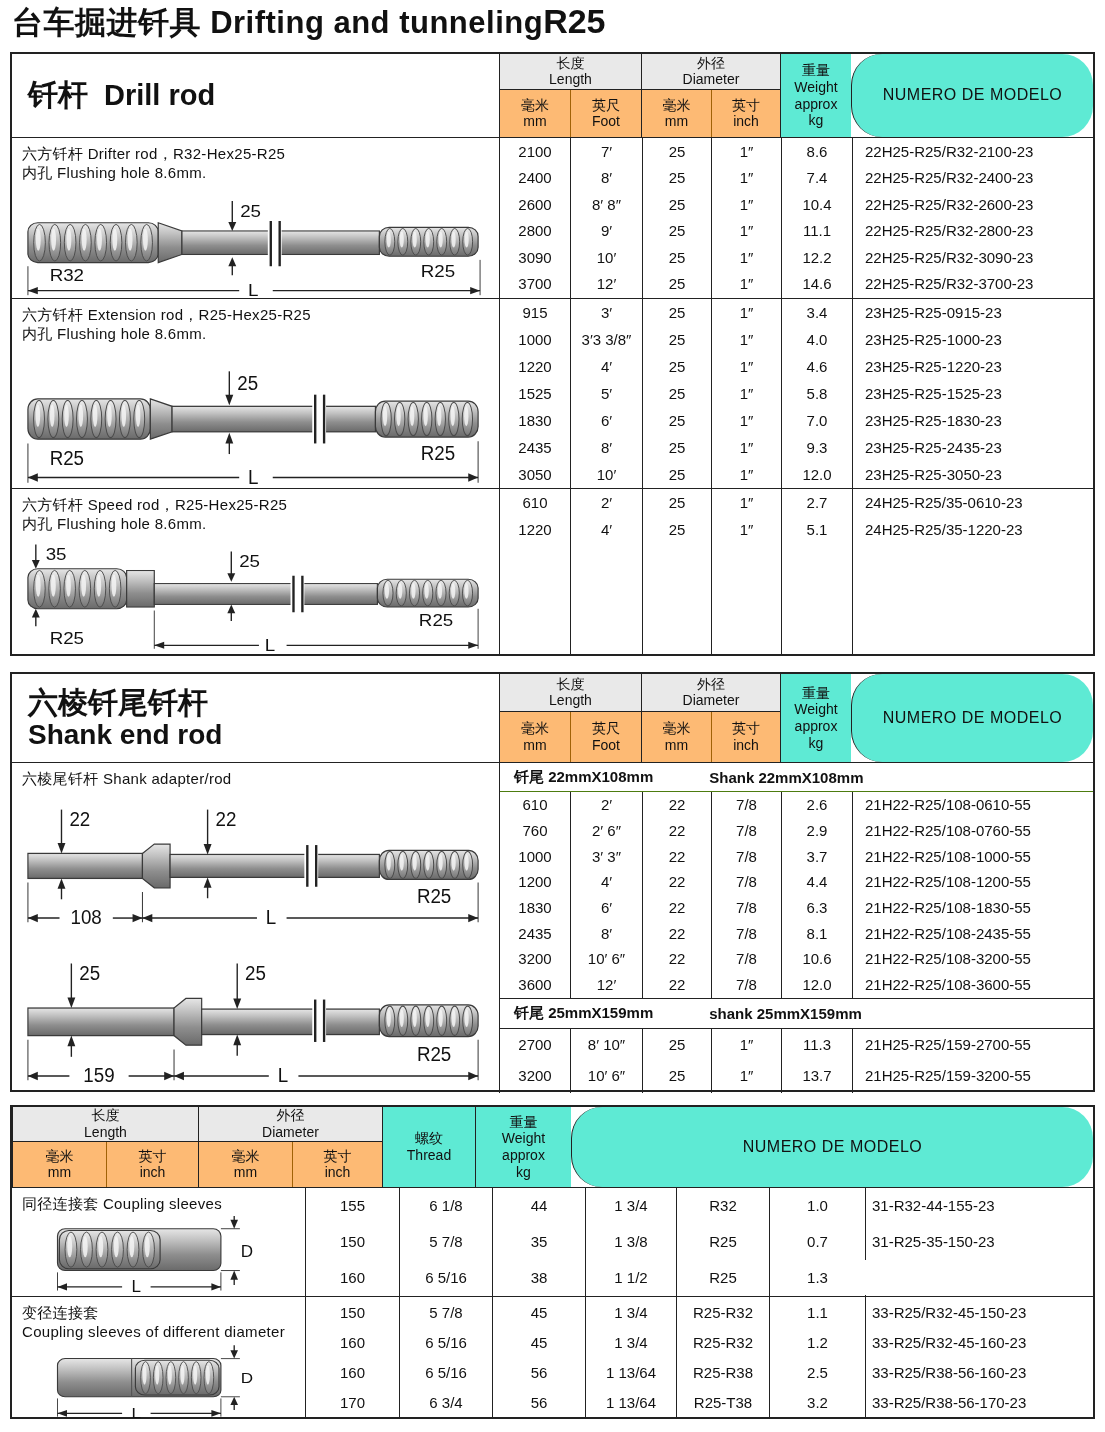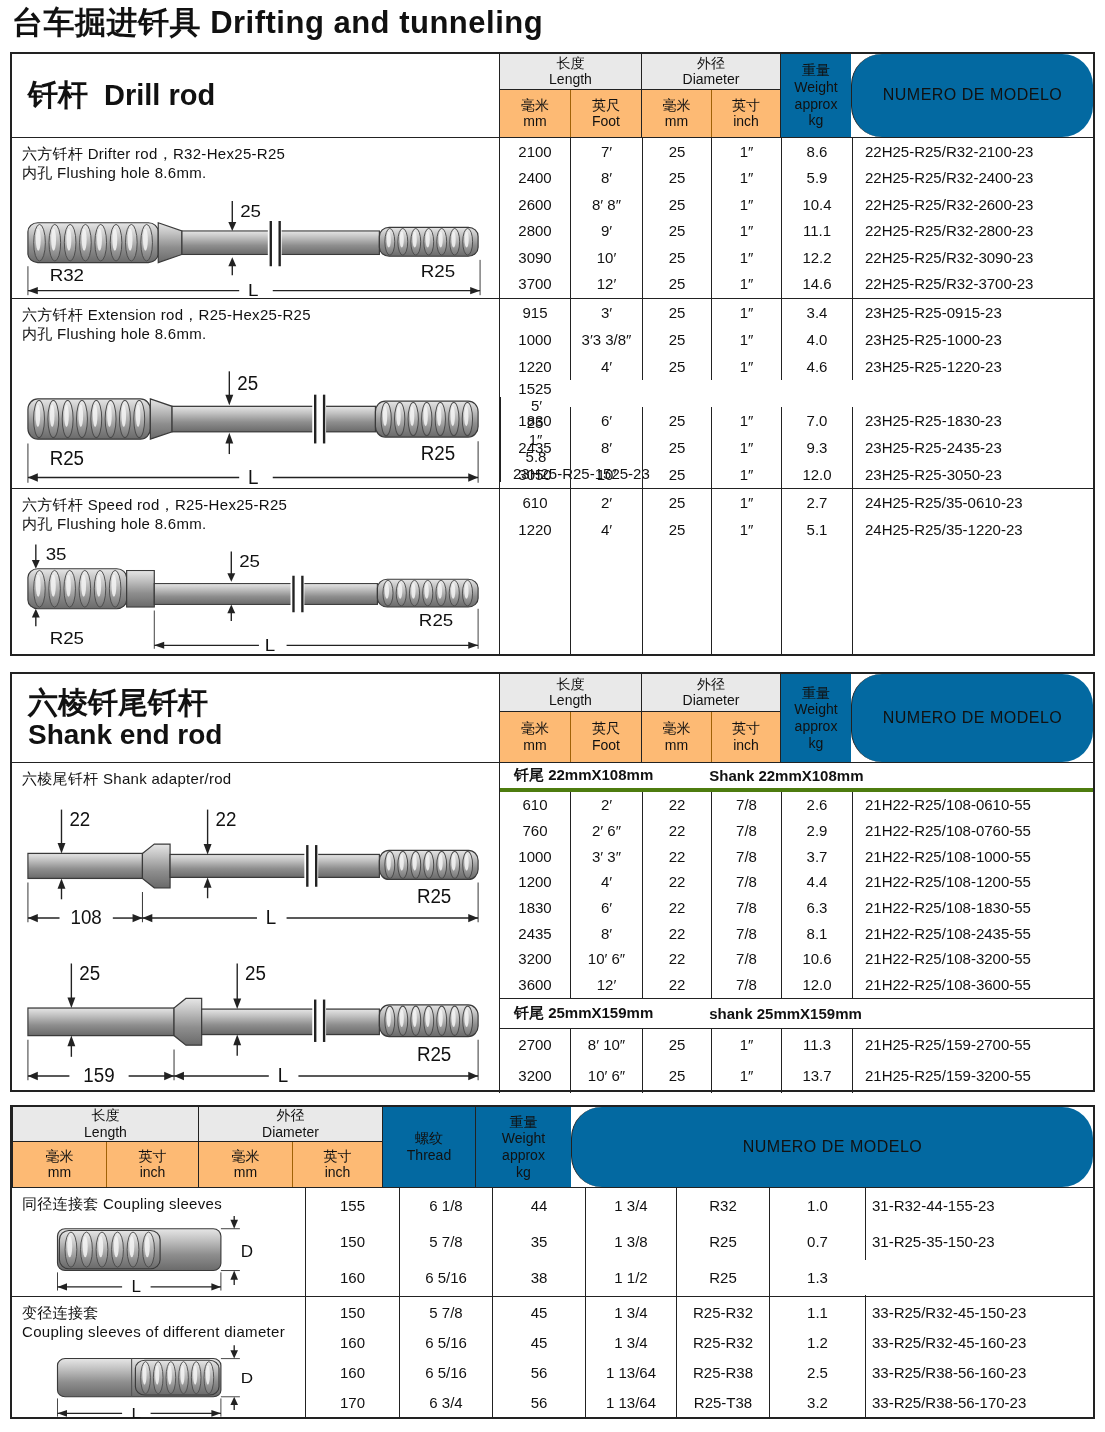--- a/index.html
+++ b/index.html
@@ -1,17 +1,17 @@
 <!DOCTYPE html>
 <html><head>
 <meta charset="utf-8">
 <style>
   html,body{margin:0;padding:0;background:#fff;}
   body{width:1105px;height:1432px;position:relative;font-family:"Liberation Sans",sans-serif;color:#111;}
-  .pagehead{position:absolute;top:2px;left:12px;right:14px;display:flex;align-items:flex-start;flex-direction:column;}
+  .pagehead{position:absolute;top:2px;left:12px;right:14px;display:flex;align-items:flex-start;}
   .ptitle{font-size:31px;font-weight:bold;letter-spacing:.5px;}
   .pseries{font-size:34px;font-weight:bold;padding-right:28px;}
 
   .tbl{position:absolute;left:10px;width:1085px;border:2px solid #222;box-sizing:border-box;background:#fff;}
   #t1{top:52px;height:604px;}
   #t2{top:672px;height:420px;}
   #t3{top:1105px;height:314px;}
 
   .thead{display:flex;border-bottom:1.5px solid #222;}
   #t1 .thead,#t2 .thead{height:83px;}
@@ -24,21 +24,21 @@
   .tcell-title .en{font-size:29px;font-weight:bold;}
   .tcell-title.stack{flex-direction:column;align-items:flex-start;justify-content:center;gap:2px;}
   .tcell-title.stack .zh{font-size:30px;line-height:1.05;}
   .tcell-title.stack .en{font-size:28px;line-height:1.05;}
 
   .hcol{display:flex;flex-direction:column;border-left:1px solid #222;box-sizing:border-box;}
   .hg-top{height:42%;display:flex;flex-direction:column;align-items:center;justify-content:center;border-bottom:1px solid #222;background:#e9e9e9;font-size:14px;line-height:1.2;}
   .hg-units{display:flex;flex:1;}
   .unit{display:flex;flex-direction:column;align-items:center;justify-content:center;background:#fdba74;font-size:14px;line-height:1.2;box-sizing:border-box;}
   .unit+.unit{border-left:1px solid #a16207;}
-  .hspan{display:flex;flex-direction:column;align-items:center;justify-content:center;border-left:1px solid #222;background:#0369a1;font-size:14px;line-height:1.18;text-align:center;box-sizing:border-box;}
+  .hspan{display:flex;flex-direction:column;align-items:center;justify-content:center;border-left:1px solid #222;background:#5eead4;font-size:14px;line-height:1.18;text-align:center;box-sizing:border-box;}
   .hspan.model{font-size:16px;letter-spacing:.5px;border-radius:31px;}
 
   .w-len{width:142px;}.w-dia{width:139px;}.w-wt{width:71px;}.w-mod{flex:1;}
   .u70{width:70px;}.uflex{flex:1;}
   .kw-len{width:186px;}.kw-dia{width:184px;}.kw-th{width:93px;}.kw-wt{width:96px;}.kw-mod{flex:1;}
   .ku{width:93px;}.ku2{flex:1;}
 
   .sect{display:flex;box-sizing:border-box;}
   .sect+.sect{border-top:1.5px solid #222;}
   #t1 .s0{height:160px;}#t1 .s1{height:190px;}#t1 .s2{height:168px;}
@@ -51,21 +51,21 @@
   .td{display:flex;align-items:center;justify-content:center;font-size:15px;box-sizing:border-box;}
   .td+.td{border-left:1px solid #222;}
   .c1{width:70px;}.c2{width:72px;}.c3{width:69px;}.c4{width:70px;}.c5{width:71px;}
   .c6{flex:1;justify-content:flex-start;padding-left:12px;}
   .k1{width:93px;}.k2{width:93px;}.k3{width:93px;}.k4{width:91px;}.k5{width:93px;}.k6{width:96px;}
   .k7{flex:1;justify-content:flex-start;padding-left:6px;}
 
   .body2{display:flex;height:330px;}
   .rcol{flex:1;display:flex;flex-direction:column;border-left:1px solid #222;}
   .band{display:flex;align-items:center;padding-left:14px;gap:56px;font-weight:bold;font-size:15px;box-sizing:border-box;}
-  .band.b0{height:29px;border-bottom:4px solid #4d7c0f;}
+  .band.b0{height:29px;border-bottom:1px solid #4d7c0f;}
   .band.b1{height:31px;border-top:1.5px solid #222;border-bottom:1px solid #222;}
   .rows.r22{height:206px;}
   .rows.r25{flex:1;}
   .rows.noleft{border-left:none;}
 
   svg{display:block;}
   svg text{font-family:"Liberation Sans",sans-serif;fill:#111;font-size:19px;}
   text.small{font-size:18px;}
   .rod{fill:url(#gRod);stroke:#3a3a3a;stroke-width:1.2;}
   .thr{fill:url(#gThr);stroke:#4a4a4a;stroke-width:1;}
@@ -220,21 +220,21 @@
           <div class="td c3">25</div>
           <div class="td c4">1″</div>
           <div class="td c5">8.6</div>
           <div class="td c6">22H25-R25/R32-2100-23</div>
         </div>
         <div class="tr" style="height: 26.5px;">
           <div class="td c1">2400</div>
           <div class="td c2">8′</div>
           <div class="td c3">25</div>
           <div class="td c4">1″</div>
-          <div class="td c5">5.9</div>
+          <div class="td c5">7.4</div>
           <div class="td c6">22H25-R25/R32-2400-23</div>
         </div>
         <div class="tr" style="height: 26.5px;">
           <div class="td c1">2600</div>
           <div class="td c2">8′ 8″</div>
           <div class="td c3">25</div>
           <div class="td c4">1″</div>
           <div class="td c5">10.4</div>
           <div class="td c6">22H25-R25/R32-2600-23</div>
         </div>
@@ -353,21 +353,21 @@
           <div class="td c6">23H25-R25-1000-23</div>
         </div>
         <div class="tr" style="height: 27px;">
           <div class="td c1">1220</div>
           <div class="td c2">4′</div>
           <div class="td c3">25</div>
           <div class="td c4">1″</div>
           <div class="td c5">4.6</div>
           <div class="td c6">23H25-R25-1220-23</div>
         </div>
-        <div class="tr" style="height: 27px; flex-direction: column;">
+        <div class="tr" style="height: 27px;">
           <div class="td c1">1525</div>
           <div class="td c2">5′</div>
           <div class="td c3">25</div>
           <div class="td c4">1″</div>
           <div class="td c5">5.8</div>
           <div class="td c6">23H25-R25-1525-23</div>
         </div>
         <div class="tr" style="height: 27px;">
           <div class="td c1">1830</div>
           <div class="td c2">6′</div>

